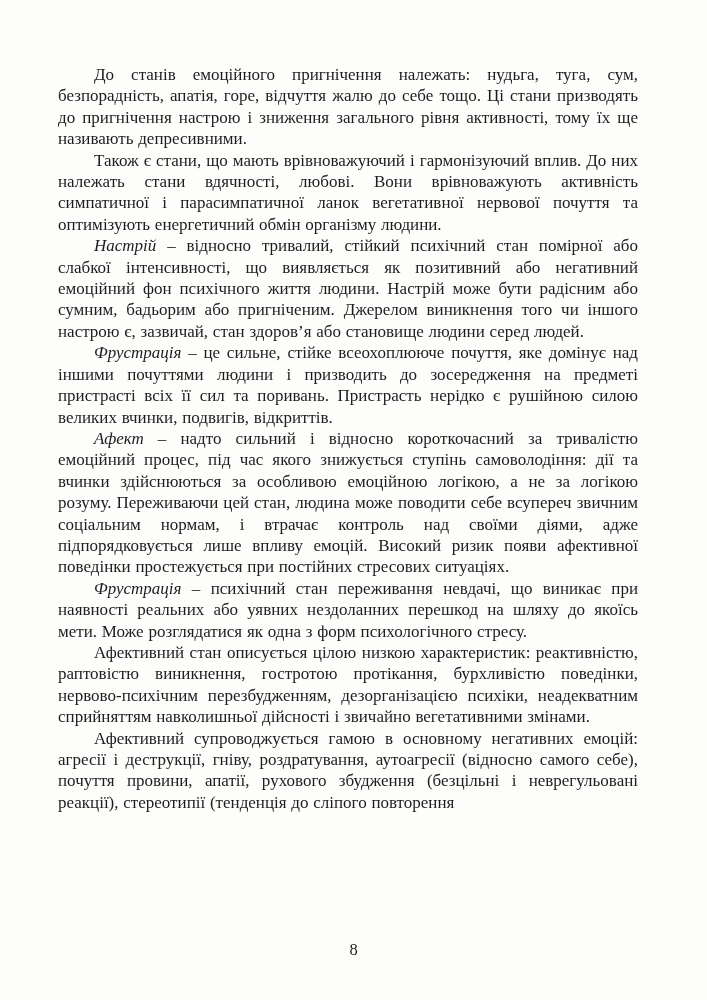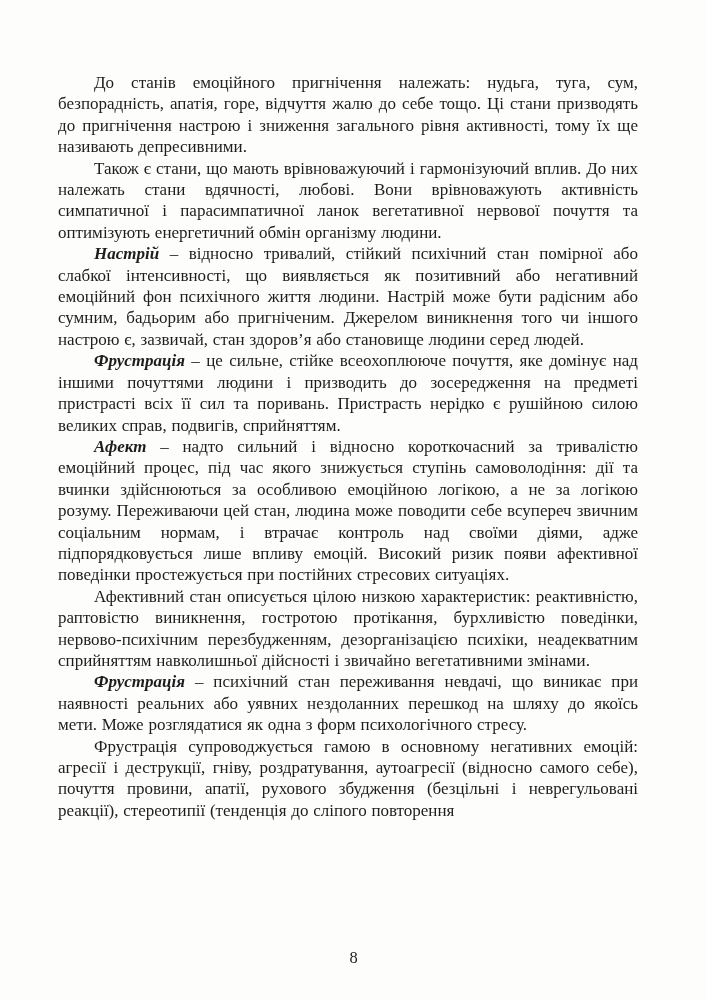--- a/index.html
+++ b/index.html
@@ -9,21 +9,21 @@
   body {
     width: 707px;
     height: 1000px;
     background: #fdfdfc;
     overflow: hidden;
     position: relative;
   }
   .page {
     position: absolute;
     left: 0;
-    top: 8px;
+    top: 0;
     width: 707px;
     height: 800px;
     font-family: "Liberation Serif", "DejaVu Serif", serif;
     color: #1d1d1d;
   }
   .text-block {
     position: absolute;
     left: 58px;
     top: 64px;
     width: 580px;
@@ -31,21 +31,21 @@
     line-height: 21.4px;
     text-align: justify;
   }
   p.para {
     margin: 0;
     padding: 0;
     text-indent: 36px;
     word-spacing: 0.5px;
   }
   p.para .lead {
-    font-weight: bold;
+    font-weight: normal;
     font-style: italic;
   }
   p.para .lead:empty {
     display: none;
   }
   .page-footer {
     position: absolute;
     left: 0;
     top: 940px;
     width: 707px;
@@ -55,20 +55,20 @@
   }
 </style>
 </head>
 <body style="background: rgb(253, 253, 252);">
 
 <div class="page" style="color: rgb(29, 29, 29);">
   <div class="text-block">
     <p class="para"><span>До станів емоційного пригнічення належать: нудьга, туга, сум, безпорадність, апатія, горе, відчуття жалю до себе тощо. Ці стани призводять до пригнічення настрою і зниження загального рівня активності, тому їх ще називають депресивними.</span></p>
     <p class="para"><span>Також є стани, що мають врівноважуючий і гармонізуючий вплив. До них належать стани вдячності, любові. Вони врівноважують активність симпатичної і парасимпатичної ланок вегетативної нервової почуття та оптимізують енергетичний обмін організму людини.</span></p>
     <p class="para"><span class="lead">Настрій</span><span> – відносно тривалий, стійкий психічний стан помірної або слабкої інтенсивності, що виявляється як позитивний або негативний емоційний фон психічного життя людини. Настрій може бути радісним або сумним, бадьорим або пригніченим. Джерелом виникнення того чи іншого настрою є, зазвичай, стан здоров’я або становище людини серед людей.</span></p>
-    <p class="para"><span class="lead">Фрустрація</span><span> – це сильне, стійке всеохоплююче почуття, яке домінує над іншими почуттями людини і призводить до зосередження на предметі пристрасті всіх її сил та поривань. Пристрасть нерідко є рушійною силою великих справ, подвигів, сприйняттям.</span></p>
+    <p class="para"><span class="lead">Фрустрація</span><span> – це сильне, стійке всеохоплююче почуття, яке домінує над іншими почуттями людини і призводить до зосередження на предметі пристрасті всіх її сил та поривань. Пристрасть нерідко є рушійною силою великих вчинки, подвигів, відкриттів.</span></p>
     <p class="para"><span class="lead">Афект</span><span> – надто сильний і відносно короткочасний за тривалістю емоційний процес, під час якого знижується ступінь самоволодіння: дії та вчинки здійснюються за особливою емоційною логікою, а не за логікою розуму. Переживаючи цей стан, людина може поводити себе всупереч звичним соціальним нормам, і втрачає контроль над своїми діями, адже підпорядковується лише впливу емоцій. Високий ризик появи афективної поведінки простежується при постійних стресових ситуаціях.</span></p>
+    <p class="para"><span class="lead">Фрустрація</span><span> – психічний стан переживання невдачі, що виникає при наявності реальних або уявних нездоланних перешкод на шляху до якоїсь мети. Може розглядатися як одна з форм психологічного стресу.</span></p>
     <p class="para"><span>Афективний стан описується цілою низкою характеристик: реактивністю, раптовістю виникнення, гостротою протікання, бурхливістю поведінки, нервово-психічним перезбудженням, дезорганізацією психіки, неадекватним сприйняттям навколишньої дійсності і звичайно вегетативними змінами.</span></p>
-    <p class="para"><span class="lead">Фрустрація</span><span> – психічний стан переживання невдачі, що виникає при наявності реальних або уявних нездоланних перешкод на шляху до якоїсь мети. Може розглядатися як одна з форм психологічного стресу.</span></p>
-    <p class="para"><span>Фрустрація супроводжується гамою в основному негативних емоцій: агресії і деструкції, гніву, роздратування, аутоагресії (відносно самого себе), почуття провини, апатії, рухового збудження (безцільні і неврегульовані реакції), стереотипії (тенденція до сліпого повторення</span></p>
+    <p class="para"><span>Афективний супроводжується гамою в основному негативних емоцій: агресії і деструкції, гніву, роздратування, аутоагресії (відносно самого себе), почуття провини, апатії, рухового збудження (безцільні і неврегульовані реакції), стереотипії (тенденція до сліпого повторення</span></p>
   </div>
   <div class="page-footer">8</div>
 </div>
 
 </body></html>

